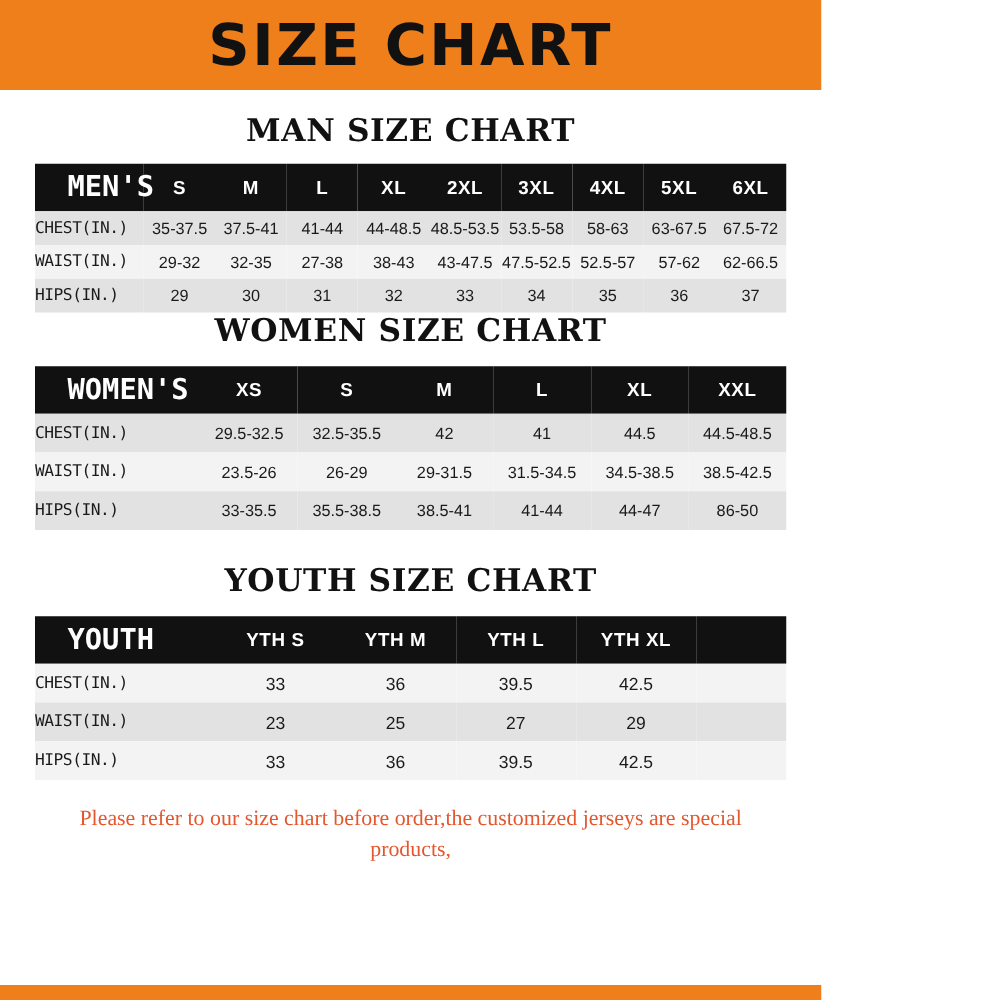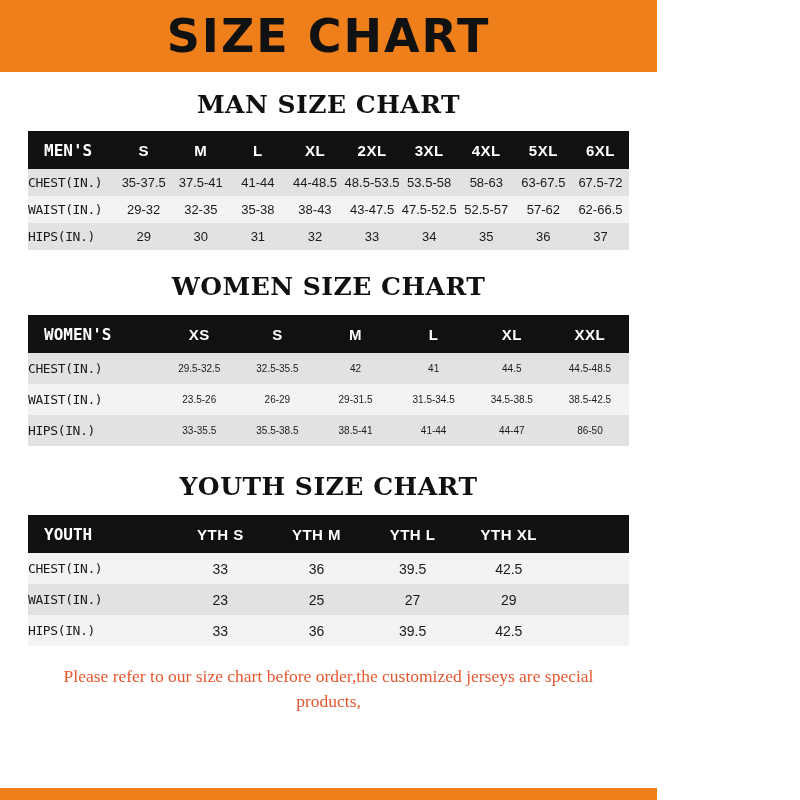--- a/index.html
+++ b/index.html
@@ -40,21 +40,21 @@
   
   .section-title {
     text-align: center;
     font-family: "DejaVu Serif", serif;
     font-weight: bold;
     font-size: 25px;
     color: #111111;
     letter-spacing: 0.5px;
   }
   .sec-man-title { margin-top: 18px; margin-bottom: 12px; }
-  .sec-women-title { margin-top: 22px; margin-bottom: 14px; }
+  .sec-women-title { margin-bottom: 14px; }
   .sec-youth-title { margin-top: 26px; margin-bottom: 14px; }
 
   
   .tbl-wrap {
     padding: 0 28px;
   }
   table.size-table {
     width: 100%;
     border-collapse: collapse;
     table-layout: fixed;
@@ -75,39 +75,39 @@
   }
   table.size-table thead th {
     color: #ffffff;
     font-size: 15px;
     height: 38px;
     font-weight: bold;
     letter-spacing: 0.5px;
   }
   table.size-table thead th.rowlabel {
     font-family: "DejaVu Sans Mono", monospace;
-    font-size: 16px;
+    font-size: 23px;
     letter-spacing: 0px;
     text-align: left;
-    padding-left: 16px;
+    padding-left: 26px;
   }
   
   table.size-table tbody tr.alt-a { background: #e2e2e2; }
   table.size-table tbody tr.alt-b { background: #f3f3f3; }
   table.size-table tbody td.rowlabel {
     font-family: "DejaVu Sans Mono", monospace;
     font-size: 13px;
     text-align: left;
     letter-spacing: -0.4px;
   }
   .women-table thead th,
   .women-table tbody td { height: 31px; }
   .women-table thead th { height: 42px; font-size: 17px; }
   .women-table thead th.rowlabel { font-size: 18px; }
-  .women-table tbody td { font-size: 10px; }
+  .women-table tbody td { font-size: 13px; }
   .women-table tbody td.rowlabel { font-size: 14px; }
 
   .youth-table thead th { height: 42px; font-size: 17px; }
   .youth-table thead th.rowlabel { font-size: 18px; }
   .youth-table tbody td { height: 31px; font-size: 14px; }
   .youth-table tbody td.rowlabel { font-size: 14px; }
 
   
   .footer-note {
     margin-top: 18px;
@@ -176,21 +176,21 @@
           <td>48.5-53.5</td>
           <td>53.5-58</td>
           <td>58-63</td>
           <td>63-67.5</td>
           <td>67.5-72</td>
         </tr>
         <tr class="alt-b">
           <td class="rowlabel">WAIST(IN.)</td>
           <td>29-32</td>
           <td>32-35</td>
-          <td>35-38</td>
+          <td>27-38</td>
           <td>38-43</td>
           <td>43-47.5</td>
           <td>47.5-52.5</td>
           <td>52.5-57</td>
           <td>57-62</td>
           <td>62-66.5</td>
         </tr>
         <tr class="alt-a">
           <td class="rowlabel">HIPS(IN.)</td>
           <td>29</td>

